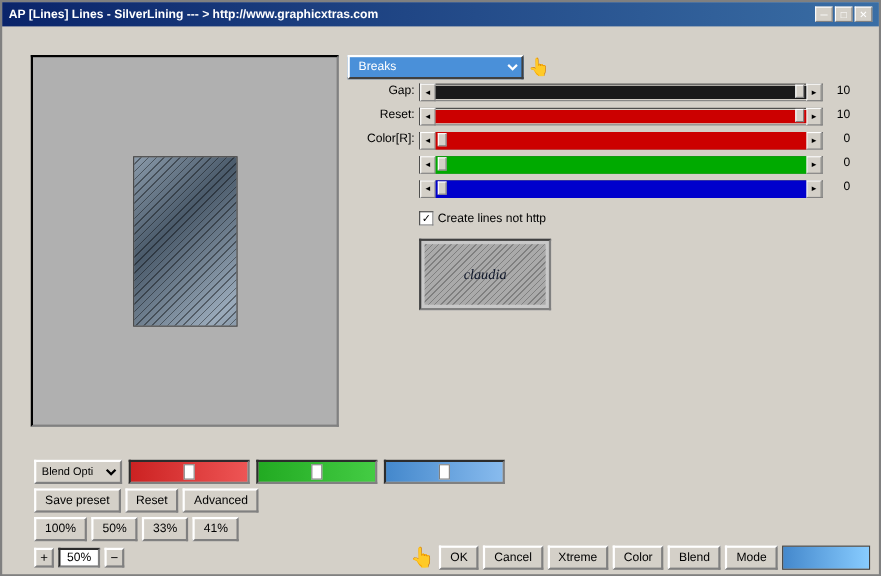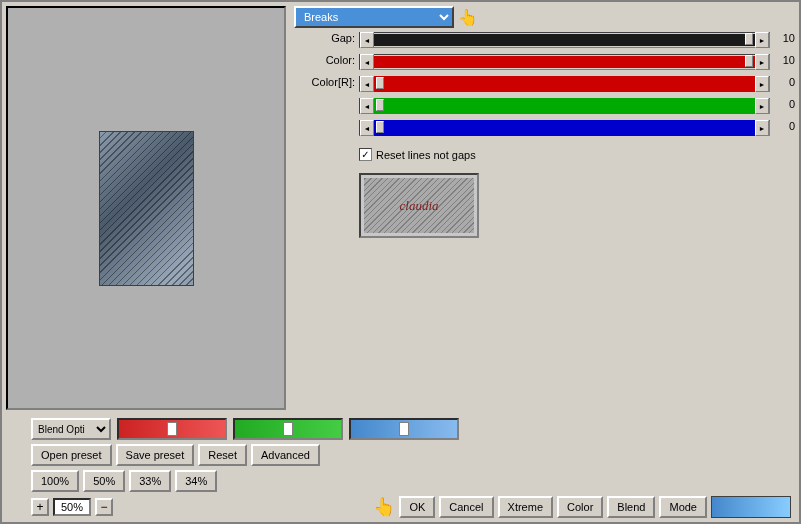--- a/index.html
+++ b/index.html
@@ -52,21 +52,21 @@
       display: flex;
       align-items: center;
       justify-content: center;
       cursor: pointer;
     }
 
     
     .content {
       display: flex;
       flex: 1;
-      padding: 4px;
+      padding: 26px;
       gap: 8px;
     }
 
     
     .left-panel {
       width: 280px;
       flex-shrink: 0;
       background: #b0b0b0;
       border: 2px inset #808080;
       border-top-color: #404040;
@@ -253,21 +253,21 @@
       background: #aaaaaa;
       display: flex;
       align-items: center;
       justify-content: center;
       position: relative;
     }
 
     .stamp-text {
       font-family: serif;
       font-size: 13px;
-      color: #7f1d1d;
+      color: #0f172a;
       font-style: italic;
       z-index: 2;
       position: relative;
     }
 
     
     .bottom-controls {
       padding: 4px 8px;
       display: flex;
       flex-direction: column;
@@ -408,20 +408,28 @@
         rgba(0,0,0,0.25) 3px,
         rgba(0,0,0,0.25) 4px
       );
     }
   </style>
 </head>
 <body>
 
 <div class="window">
 
+  <div class="title-bar">
+    <span class="title-bar-text">AP [Lines] Lines - SilverLining   --- &gt; http://www.graphicxtras.com</span>
+    <div class="title-bar-controls">
+      <div class="title-btn">─</div>
+      <div class="title-btn">□</div>
+      <div class="title-btn">✕</div>
+    </div>
+  </div>
 
   <div class="content">
 
     <div class="left-panel">
       <div class="preview-image">
         <div class="diag-lines"></div>
       </div>
     </div>
 
     <div class="right-panel">
@@ -445,21 +453,21 @@
               <div style="position:absolute;top:2px;bottom:2px;left:0;right:0;background:#1a1a1a;"></div>
               <div class="slider-thumb" style="right:2px;"></div>
             </div>
             <div class="slider-right-btn">►</div>
           </div>
           <span class="slider-value">10</span>
         </div>
 
 
         <div class="slider-row">
-          <span class="slider-label">Color:</span>
+          <span class="slider-label">Reset:</span>
           <div class="slider-track-container">
             <div class="slider-left-btn">◄</div>
             <div class="slider-track">
               <div style="position:absolute;top:2px;bottom:2px;left:0;right:0;background:#cc0000;"></div>
               <div class="slider-thumb" style="right:2px;"></div>
             </div>
             <div class="slider-right-btn">►</div>
           </div>
           <span class="slider-value">10</span>
         </div>
@@ -502,21 +510,21 @@
           </div>
           <span class="slider-value">0</span>
         </div>
 
       </div>
 
       <div class="checkbox-row">
         <div class="checkbox">
           <span>✓</span>
         </div>
-        <span>Reset lines not gaps</span>
+        <span>Create lines not http</span>
       </div>
 
       <div class="stamp-preview">
         <div class="stamp-inner">
           <div class="stamp-lines"></div>
           <span class="stamp-text">claudia</span>
         </div>
       </div>
 
     </div>
@@ -535,31 +543,30 @@
       </div>
       <div class="color-slider-green" style="position:relative;">
         <div class="bottom-slider-thumb"></div>
       </div>
       <div class="color-slider-blue" style="position:relative;">
         <div class="bottom-slider-thumb"></div>
       </div>
     </div>
 
     <div class="preset-row">
-      <button class="win-button">Open preset</button>
       <button class="win-button">Save preset</button>
       <button class="win-button">Reset</button>
       <button class="win-button">Advanced</button>
     </div>
 
     <div class="zoom-row">
       <button class="win-button">100%</button>
       <button class="win-button">50%</button>
       <button class="win-button">33%</button>
-      <button class="win-button">34%</button>
+      <button class="win-button">41%</button>
     </div>
 
     <div style="display:flex;align-items:center;gap:4px;padding:0 0;">
       <div class="zoom-btn">+</div>
       <input class="zoom-input" type="text" value="50%" style="">
       <div class="zoom-btn">−</div>
 
       <div style="flex:1"></div>
       <span class="hand-pointer">👆</span>
       <button class="win-button">OK</button>

